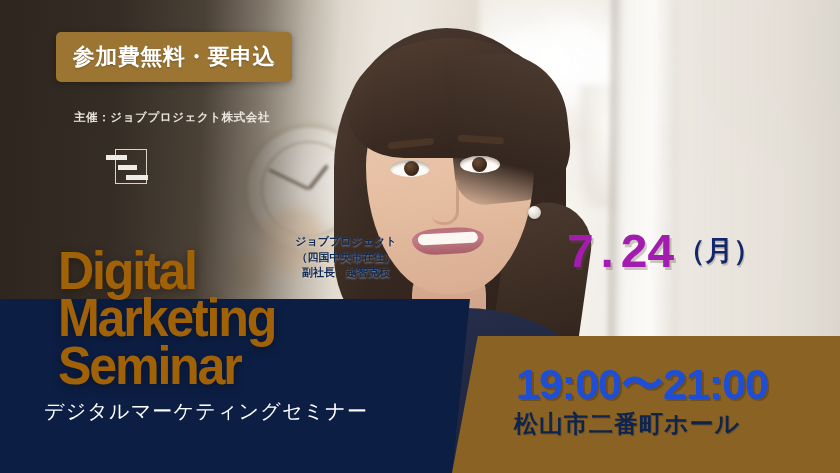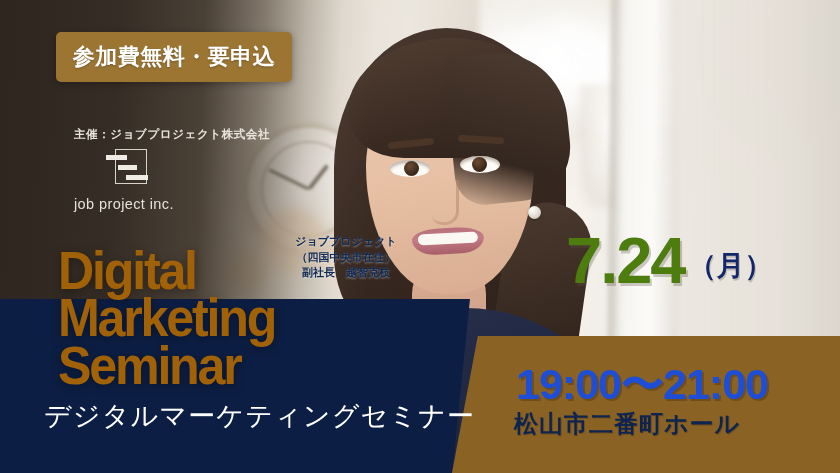--- a/index.html
+++ b/index.html
@@ -320,21 +320,20 @@
 
   .host-line {
     position: absolute;
     left: 74px;
     top: 110px;
     color: #e9e4dc;
     font-size: 11.5px;
     font-weight: 700;
     letter-spacing: .6px;
     white-space: nowrap;
-    margin-top: 17px;
   }
 
   
   .logo-wrap {
     position: absolute;
     left: 74px;
     top: 146px;
     width: 170px;
   }
   .logo-mark {
@@ -385,21 +384,21 @@
     transform-origin: left center;
     white-space: nowrap;
   }
   .title-stack .ln + .ln { margin-top: 2px; }
 
   .subtitle-jp {
     position: absolute;
     left: 44px;
     top: 398px;
     color: #ffffff;
-    font-size: 27px;
+    font-size: 20px;
     letter-spacing: 1.2px;
     white-space: nowrap;
   }
 
   
   .speaker {
     position: absolute;
     left: 284px;
     top: 234px;
     width: 124px;
@@ -414,26 +413,27 @@
 
   
   .date-block {
     position: absolute;
     left: 566px;
     top: 232px;
     display: flex;
     align-items: flex-end;
   }
   .date-main {
-    color: #4d7c0f;
-    font-size: 65px;
+    color: #a21caf;
+    font-size: 48px;
     font-weight: 700;
     letter-spacing: -2px;
     line-height: .9;
     text-shadow: 2px 3px 0 rgba(92,84,70,.3);
+    font-family: Liberation Mono, monospace;
   }
   .date-dow {
     color: #12266b;
     font-size: 28px;
     font-weight: 700;
     margin-left: 4px;
     margin-bottom: 6px;
     text-shadow: 1px 2px 0 rgba(92,84,70,.28);
   }
 
@@ -514,21 +514,20 @@
 
   <div class="host-line">主催：ジョブプロジェクト株式会社</div>
 
   <div class="logo-wrap">
     <div class="logo-mark">
       <div class="sq"></div>
       <div class="bar b1"></div>
       <div class="bar b2"></div>
       <div class="bar b3"></div>
     </div>
-    <div class="logo-text">job project inc.</div>
   </div>
 
   <div class="title-stack">
     <span class="ln">Digital</span>
     <span class="ln">Marketing</span>
     <span class="ln">Seminar</span>
   </div>
   <div class="subtitle-jp">デジタルマーケティングセミナー</div>
 
   <div class="speaker">

